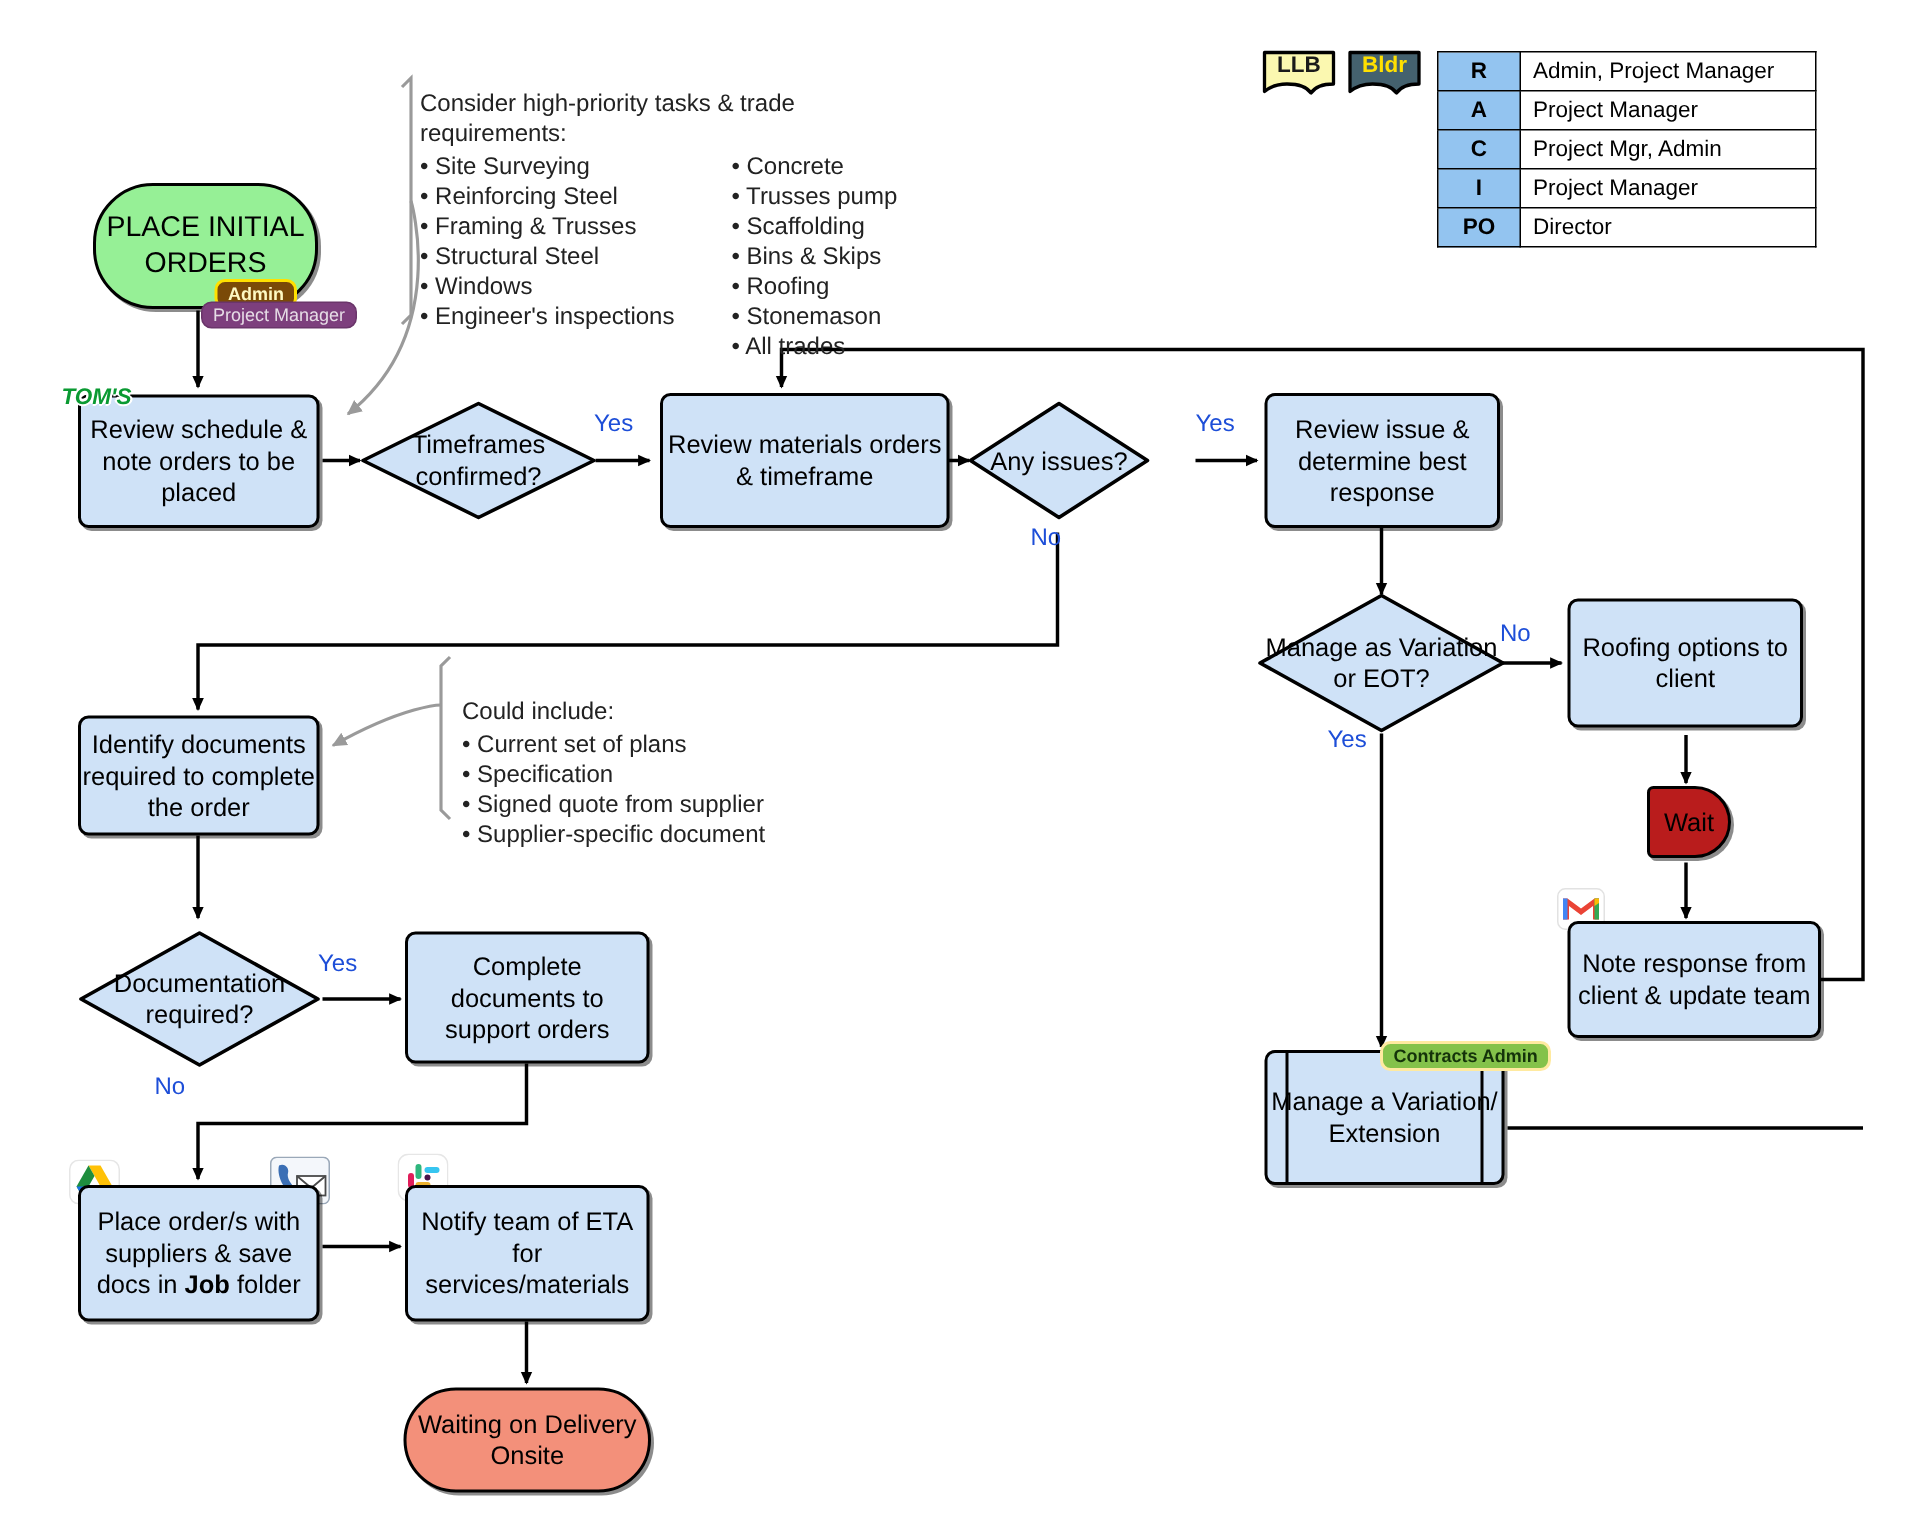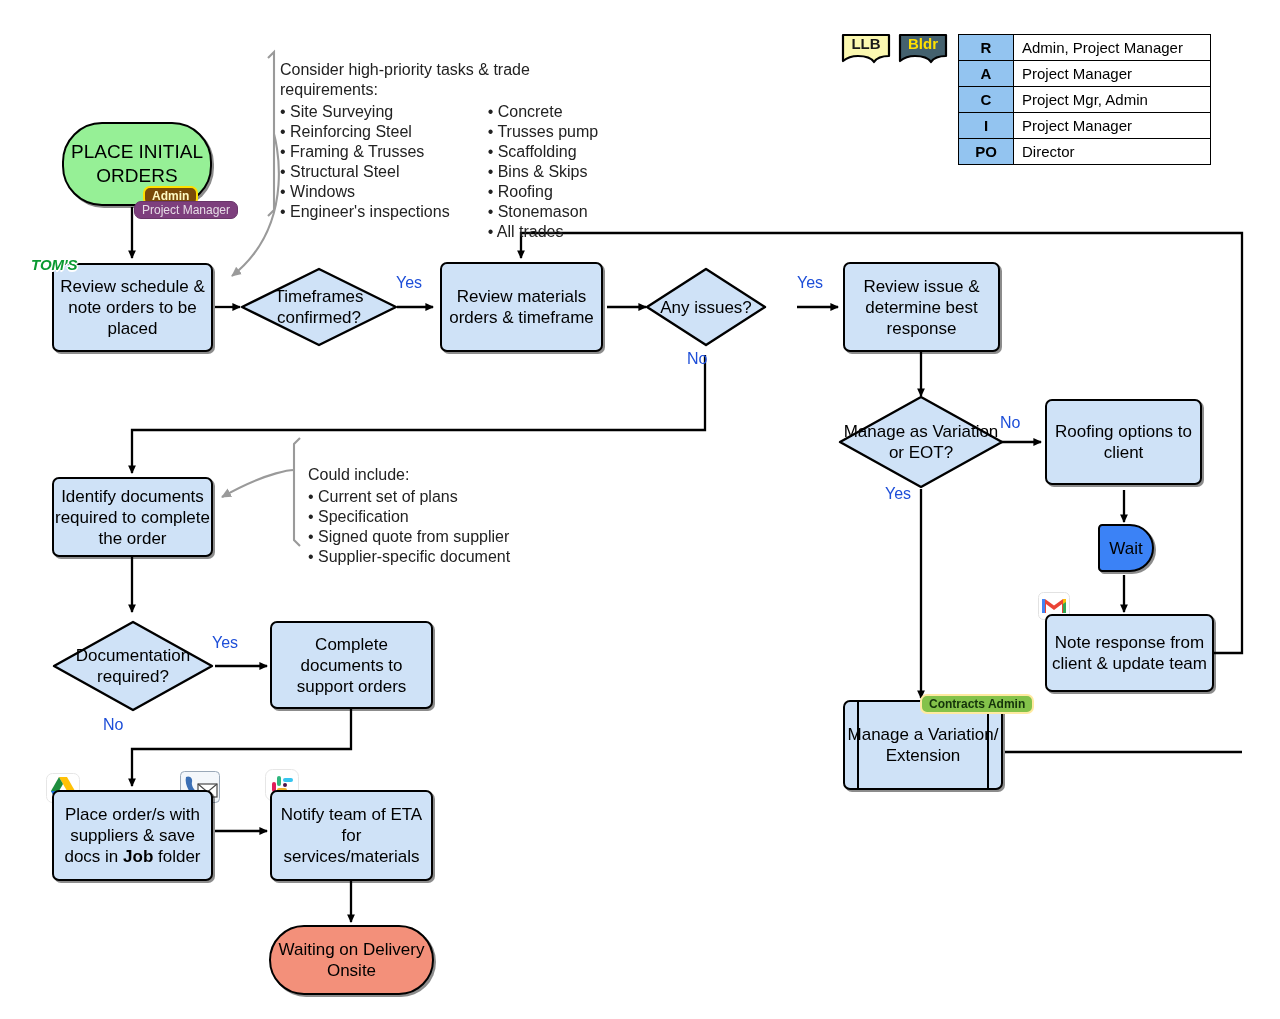--- a/index.html
+++ b/index.html
@@ -12,21 +12,21 @@
   .proc{background:#cfe2f7;border:2px solid #000;border-radius:7px;
         box-shadow:2px 2px 0 rgba(0,0,0,.45);}
   .term{border:2px solid #000;box-shadow:2px 2px 0 rgba(0,0,0,.45);}
   .start{background:#96f096;border-radius:40px;}
   .stop{background:#f3907a;border-radius:40px;}
   .subproc{background:#cfe2f7;border:2px solid #000;border-radius:7px;
            box-shadow:2px 2px 0 rgba(0,0,0,.45);}
   .subproc:before,.subproc:after{content:"";position:absolute;top:-2px;bottom:-2px;width:0;
         border-left:2px solid #000;}
   .subproc:before{left:12px;} .subproc:after{right:12px;}
-  .wait{background:#3b82f6;border:2px solid #000;border-radius:8px 45px 45px 8px;
+  .wait{background:#b91c1c;border:2px solid #000;border-radius:8px 45px 45px 8px;
         box-shadow:2px 2px 0 rgba(0,0,0,.45);}
 
   .dec{position:absolute;}
   .dec svg{position:absolute;left:0;top:0;overflow:visible;}
   .dec .dtext{position:absolute;left:0;top:0;width:100%;height:100%;display:flex;
         align-items:center;justify-content:center;text-align:center;font-size:17px;line-height:21px;color:#000;}
 
   .edgelabel{position:absolute;font-size:16px;color:#1d4ed8;background:transparent;white-space:nowrap;}
 
   .note{position:absolute;font-size:16px;line-height:20px;color:#222;}
@@ -165,31 +165,31 @@
       <li>Signed quote from supplier</li>
       <li>Supplier-specific document</li>
     </ul>
   </div>
 
   <div class="node term start" style="left:62px;top:122px;width:150px;height:84px;font-size:19px;line-height:24px;">PLACE INITIAL ORDERS</div>
   <div class="badge badge-admin" style="left:143px;top:186px;">Admin</div>
   <div class="badge badge-pm" style="left:134px;top:201px;">Project Manager</div>
 
   <div class="node proc" style="left:52px;top:263px;width:161px;height:89px;">Review schedule &amp; note orders to be placed</div>
-  <div class="badge-toms" style="left:31px;top:256px;">TOM'S</div>
+  <div class="badge-toms" style="left:41px;top:256px;">TOM'S</div>
 
   <div class="dec" style="left:240px;top:267px;width:158px;height:80px;">
     <svg width="158" height="80" viewBox="0 0 158 80">
         <polygon points="79,2 156,40 79,78 2,40" fill="#cfe2f7" stroke="#000" stroke-width="2.4" stroke-linejoin="round"></polygon>
       </svg>
     <div class="dtext">Timeframes confirmed?</div>
   </div>
   <div class="edgelabel" style="left:396px;top:274px;">Yes</div>
 
-  <div class="node proc" style="left:440px;top:262px;width:163px;height:90px;">Review materials orders &amp; timeframe</div>
+  <div class="node proc" style="left:440px;top:262px;width:193px;height:90px;">Review materials orders &amp; timeframe</div>
 
   <div class="dec" style="left:645px;top:267px;width:122px;height:80px;">
     <svg width="122" height="80" viewBox="0 0 122 80">
         <polygon points="61,2 120,40 61,78 2,40" fill="#cfe2f7" stroke="#000" stroke-width="2.4" stroke-linejoin="round"></polygon>
       </svg>
     <div class="dtext">Any issues?</div>
   </div>
   <div class="edgelabel" style="left:797px;top:274px;">Yes</div>
   <div class="edgelabel" style="left:687px;top:350px;">No</div>
 

